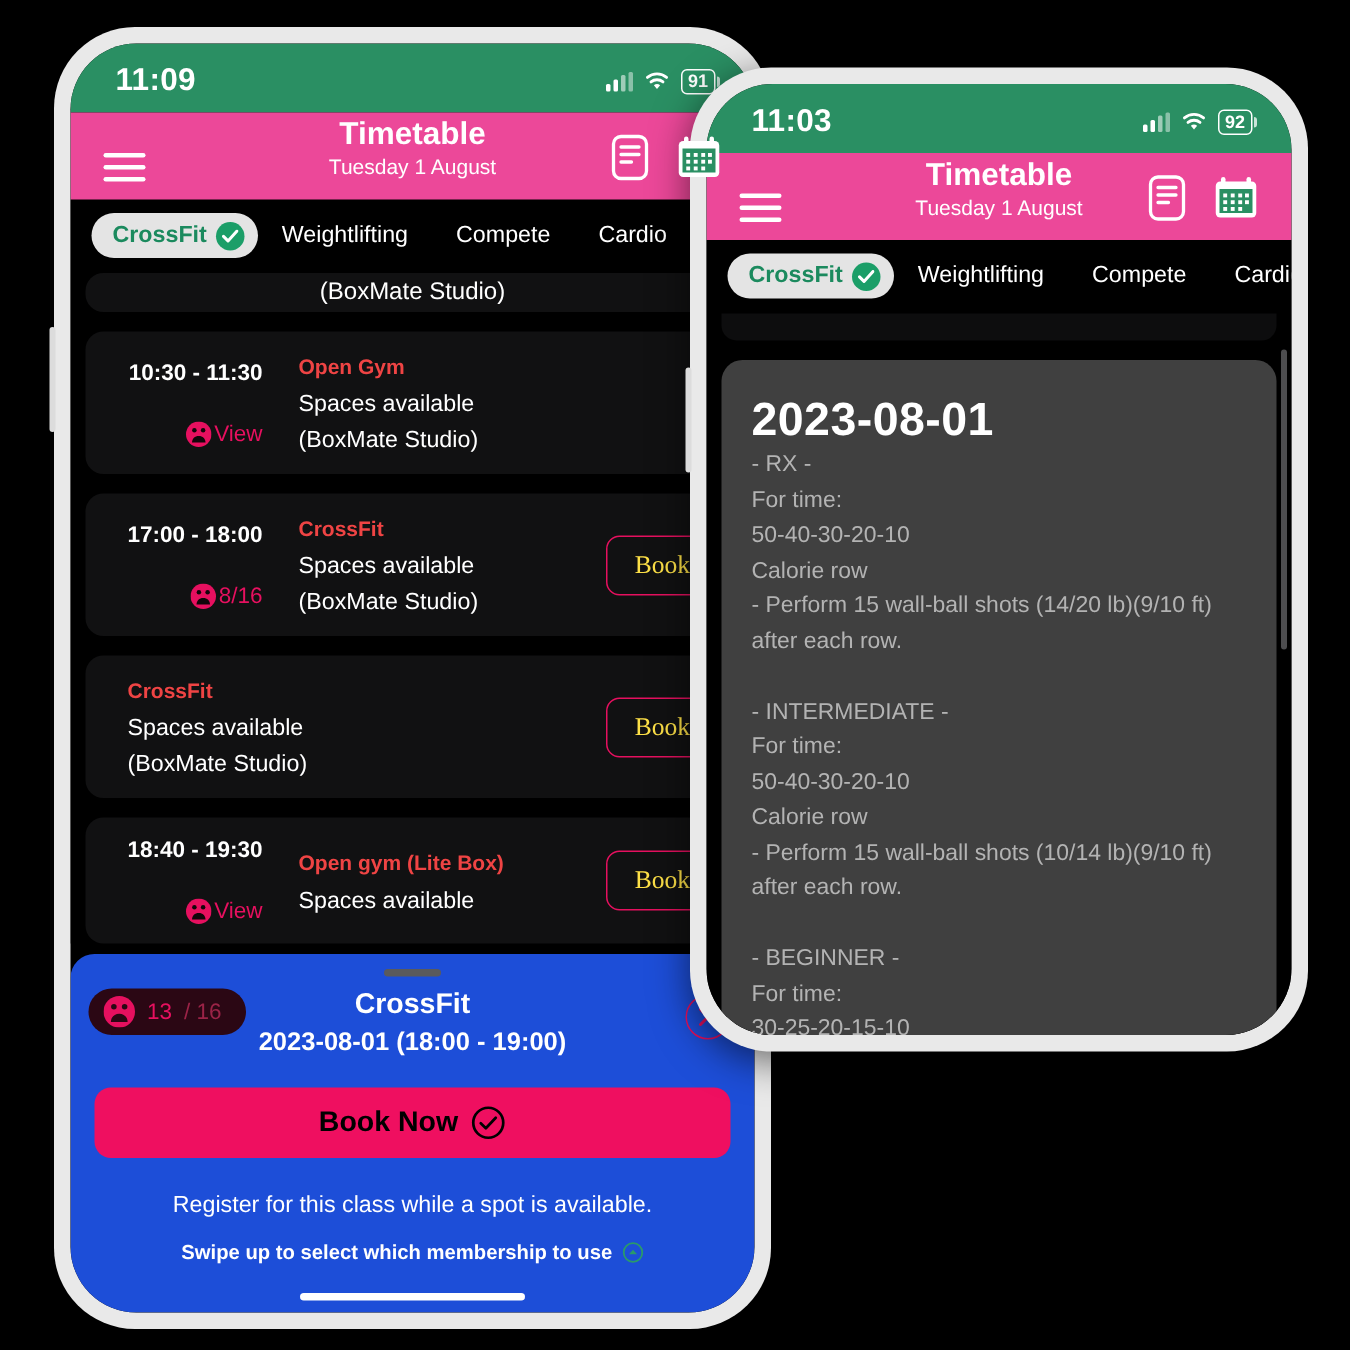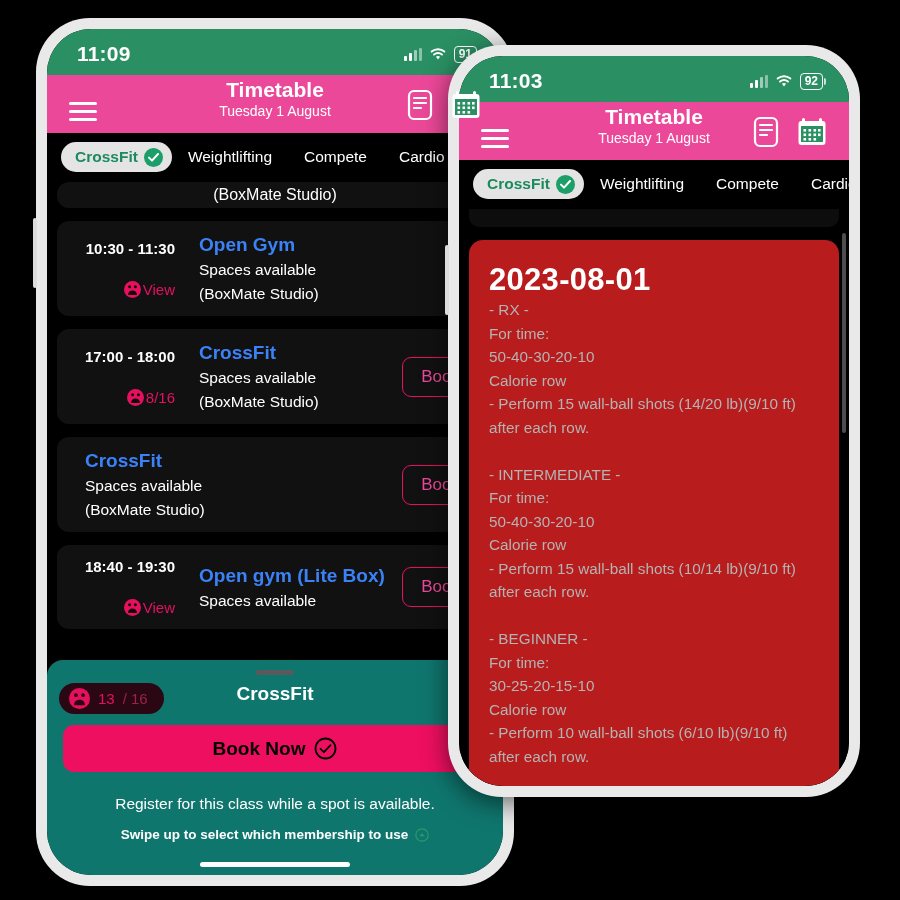--- a/index.html
+++ b/index.html
@@ -21,21 +21,21 @@
   }
   .phone::before{ 
     content:""; position:absolute; left:-3px; top:200px; width:4px; height:70px;
     background:#dcdcdc; border-radius:3px;
   }
   .phone-screen {
     position:absolute; inset:11px; background:#000;
     border-radius:44px; overflow:hidden;
   }
   #phone-left  { left:36px;  top:18px;  width:478px; height:868px; }
-  #phone-right { left:448px; top:45px;  width:412px; height:752px; }
+  #phone-right { left:460px; top:45px;  width:412px; height:656px; }
 
   
   .statusbar {
     height:46px; display:flex; align-items:center;
     justify-content:space-between; padding:4px 26px 0 30px;
     color:#fff; background:#2a8f63;
   }
   .status-time { font-size:21px; font-weight:bold; letter-spacing:.2px; }
   .status-right { display:flex; align-items:center; gap:7px; }
   .bars { display:flex; align-items:flex-end; gap:2px; height:13px; }
@@ -89,31 +89,31 @@
     display:flex; align-items:center; padding:12px 14px; gap:10px; min-height:84px;
   }
   .card.clipped { min-height:0; height:26px; padding:0 14px; margin-bottom:13px;
     justify-content:center; overflow:hidden; }
   .card.clipped .loc { color:#fff; font-size:16px; line-height:26px; }
   .c-time { width:104px; flex:0 0 auto; text-align:right; }
   .c-time .tm { color:#fff; font-size:15px; font-weight:bold; white-space:nowrap; }
   .c-time .cap { color:#e6105f; font-size:15px; display:flex; justify-content:flex-end;
     align-items:center; gap:2px; margin-top:24px; }
   .c-mid { flex:1 1 auto; padding-left:14px; min-width:0; }
-  .c-title { color:#3b82f6; font-size:19px; font-weight:bold; line-height:23px; }
+  .c-title { color:#ef4444; font-size:14px; font-weight:bold; line-height:23px; }
   .c-desc { color:#fff; font-size:15.5px; line-height:21px; margin-top:3px; }
   .book-btn {
-    flex:0 0 auto; border:1.6px solid #e6105f; color:#ec4899; border-radius:9px;
+    flex:0 0 auto; border:1.6px solid #e6105f; color:#fde047; border-radius:9px;
     font-size:17px; padding:9px 18px; background:transparent;
-    font-family:Liberation Sans, sans-serif; cursor:pointer;
+    font-family:Liberation Serif, serif; cursor:pointer;
   }
 
   
   .sheet {
-    position:absolute; left:0; right:0; bottom:0; background:#0f766e;
+    position:absolute; left:0; right:0; bottom:0; background:#1d4ed8;
     border-radius:16px 16px 0 0; padding:8px 16px 0 16px;
   }
   .grabber { width:38px; height:5px; background:#5a5a5c; border-radius:3px; margin:2px auto 6px auto; }
   .sheet-head { position:relative; text-align:center; padding:0 4px; }
   .sheet-title { color:#fff; font-size:19px; font-weight:bold; line-height:26px; }
   .sheet-sub { color:#fff; font-size:17px; font-weight:bold; line-height:24px; }
   .cap-pill {
     position:absolute; left:-4px; top:2px; background:#2b0714; color:#e6105f;
     border-radius:18px; padding:5px 16px 5px 10px; display:flex; align-items:center;
     gap:8px; font-size:15px;
@@ -132,21 +132,21 @@
   }
   .note1 { color:#fff; font-size:15.5px; text-align:center; margin-top:23px; }
   .note2 { color:#fff; font-size:13.5px; text-align:center; margin-top:14px;
     display:flex; align-items:center; justify-content:center; gap:7px;font-weight:bold; }
   .home-ind { width:150px; height:5px; background:#fff; border-radius:3px;
     margin:20px auto 8px auto; }
 
   
   .rbody { background:#000; position:relative; height:100%; }
   .r-strip { height:18px; background:#0d0d0e; border-radius:0 0 10px 10px; margin:0 10px; }
-  .wod-card { background:#b91c1c; border-radius:14px; margin:13px 10px 0 10px;
+  .wod-card { background:#404040; border-radius:14px; margin:13px 10px 0 10px;
     padding:22px 20px 14px 20px; position:relative; }
   .wod-date { color:#fff; font-size:31px; font-weight:bold; letter-spacing:.3px; }
   .wod-body { color:#b3b3b3; font-size:15.3px; line-height:23.5px; 
     white-space:pre-wrap; }
   .wod-actions { display:flex; align-items:center; gap:0; margin-top:22px; }
   .act { flex:0 0 auto; display:flex; align-items:center; justify-content:center; cursor:pointer; }
   .act-add { width:74px; height:46px; background:#2a9a6a; border-radius:10px; }
   .act-plus { width:30px; height:30px; border-radius:50%; background:#fff;
     display:flex; align-items:center; justify-content:center; }
   .act-gap { width:16px; }
@@ -318,20 +318,21 @@
             <svg width="21" height="21" viewBox="0 0 17 17">
               <circle cx="8.5" cy="8.5" r="8.5" fill="#e6105f"></circle>
               <circle cx="5.6" cy="5.8" r="1.5" fill="#2b0714"></circle>
                 <circle cx="11.4" cy="5.8" r="1.5" fill="#2b0714"></circle>
               <path d="M4 14c0-2.6 1.9-4.4 4.5-4.4S13 11.4 13 14z" fill="#2b0714"></path>
             </svg>
             <span>13</span>
             <span class="den">/ 16</span>
           </div>
           <div class="sheet-title">CrossFit</div>
+          <div class="sheet-sub">2023-08-01 (18:00 - 19:00)</div>
           <div class="close-btn">
             <svg width="14" height="14" viewBox="0 0 14 14">
                 <path d="M2 2l10 10M12 2L2 12" stroke="#e6105f" stroke-width="2" stroke-linecap="round"></path>
               </svg>
           </div>
         </div>
         <button class="cta">
           <span>Book Now</span>
           <svg width="23" height="23" viewBox="0 0 23 23">
             <circle cx="11.5" cy="11.5" r="10" stroke="#000" stroke-width="1.8" fill="none"></circle>

